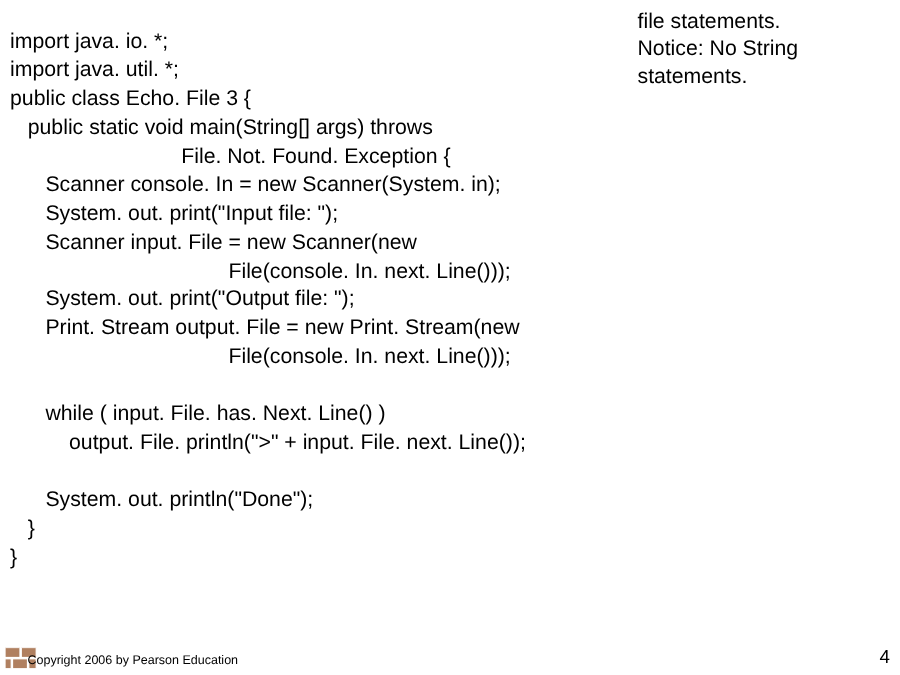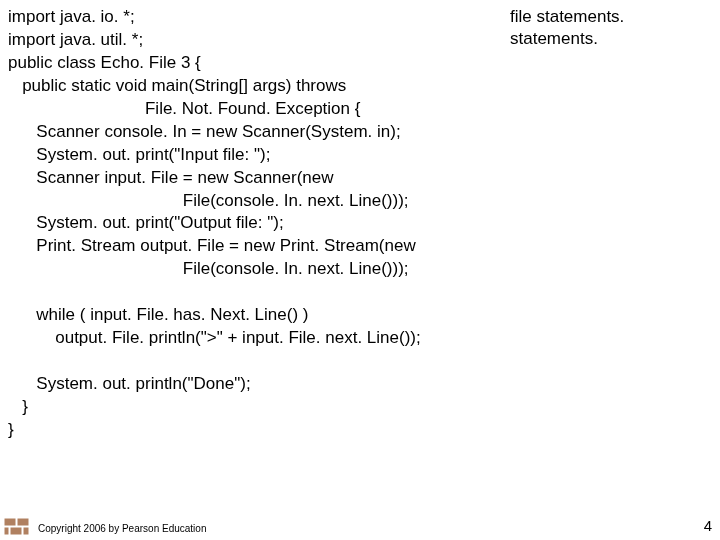--- a/index.html
+++ b/index.html
@@ -13,41 +13,41 @@
     overflow: hidden;
   }
   .slide {
     width: 720px;
     height: 540px;
     position: relative;
     box-sizing: border-box;
   }
   .code {
     position: absolute;
-    top: 6px;
+    top: 22px;
     left: 8px;
     font-size: 17px;
     line-height: 1.35;
     color: #000;
     font-family: Verdana, Geneva, sans-serif;
     white-space: pre;
   }
   .annot {
     position: absolute;
     top: 6px;
     right: 38px;
     width: 172px;
     font-size: 17px;
     line-height: 1.3;
     color: #000;
     font-family: Verdana, Geneva, sans-serif;
   }
   .copyright {
     position: absolute;
-    left: 38px;
+    left: 22px;
     bottom: 6px;
     font-size: 10px;
     font-family: Arial, sans-serif;
     color: #000;
   }
   .pagenum {
     position: absolute;
     right: 8px;
     bottom: 6px;
     font-size: 15px;
@@ -82,20 +82,21 @@
 <span></span>
 <span>      while ( input. File. has. Next. Line() )</span>
 <span>          output. File. println("&gt;" + input. File. next. Line());</span>
 <span></span>
 <span>      System. out. println("Done");</span>
 <span>   }</span>
 <span>}</span></div>
 
 <div class="annot">
   <div>file statements.</div>
+  <div>Notice: No String</div>
   <div>statements.</div>
 </div>
 
 <div class="brick">
   <svg width="26" height="18">
     <rect class="b" x="0" y="0" width="12" height="8"></rect>
     <rect class="b" x="13" y="0" width="12" height="8"></rect>
     <rect class="b" x="6" y="9" width="12" height="8"></rect>
     <rect class="b" x="0" y="9" width="5" height="8"></rect>
     <rect class="b" x="19" y="9" width="6" height="8"></rect>

